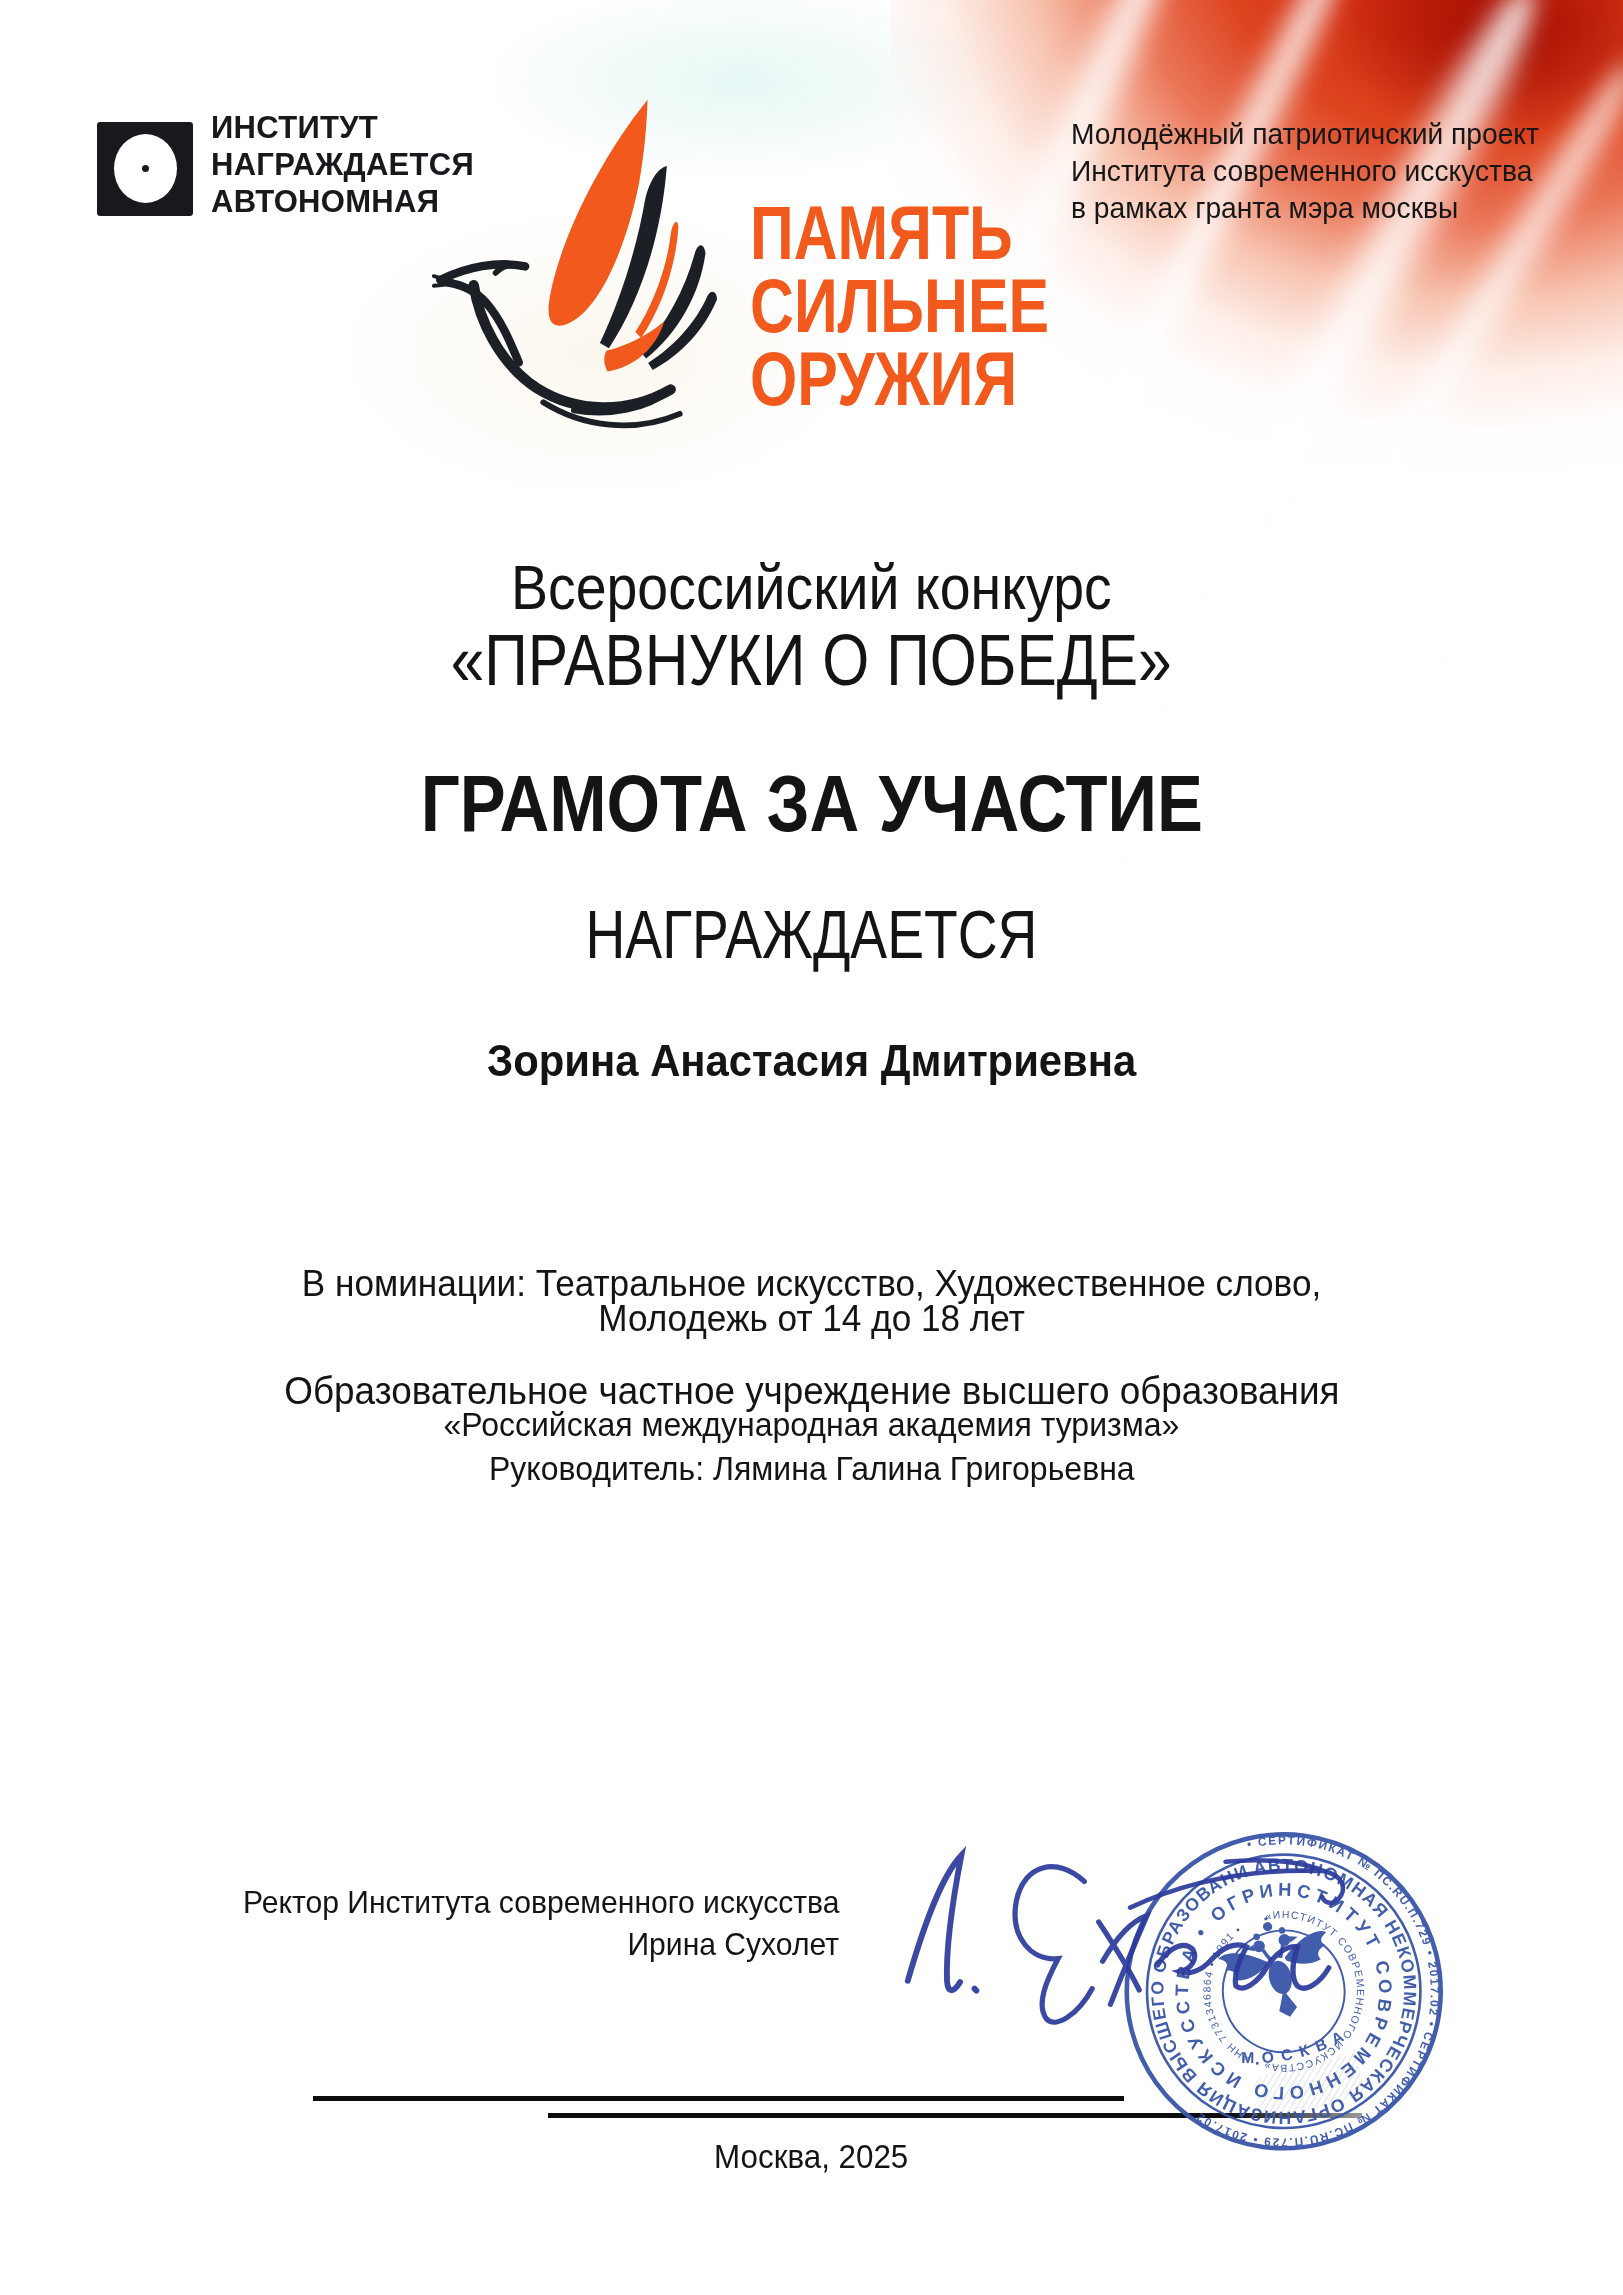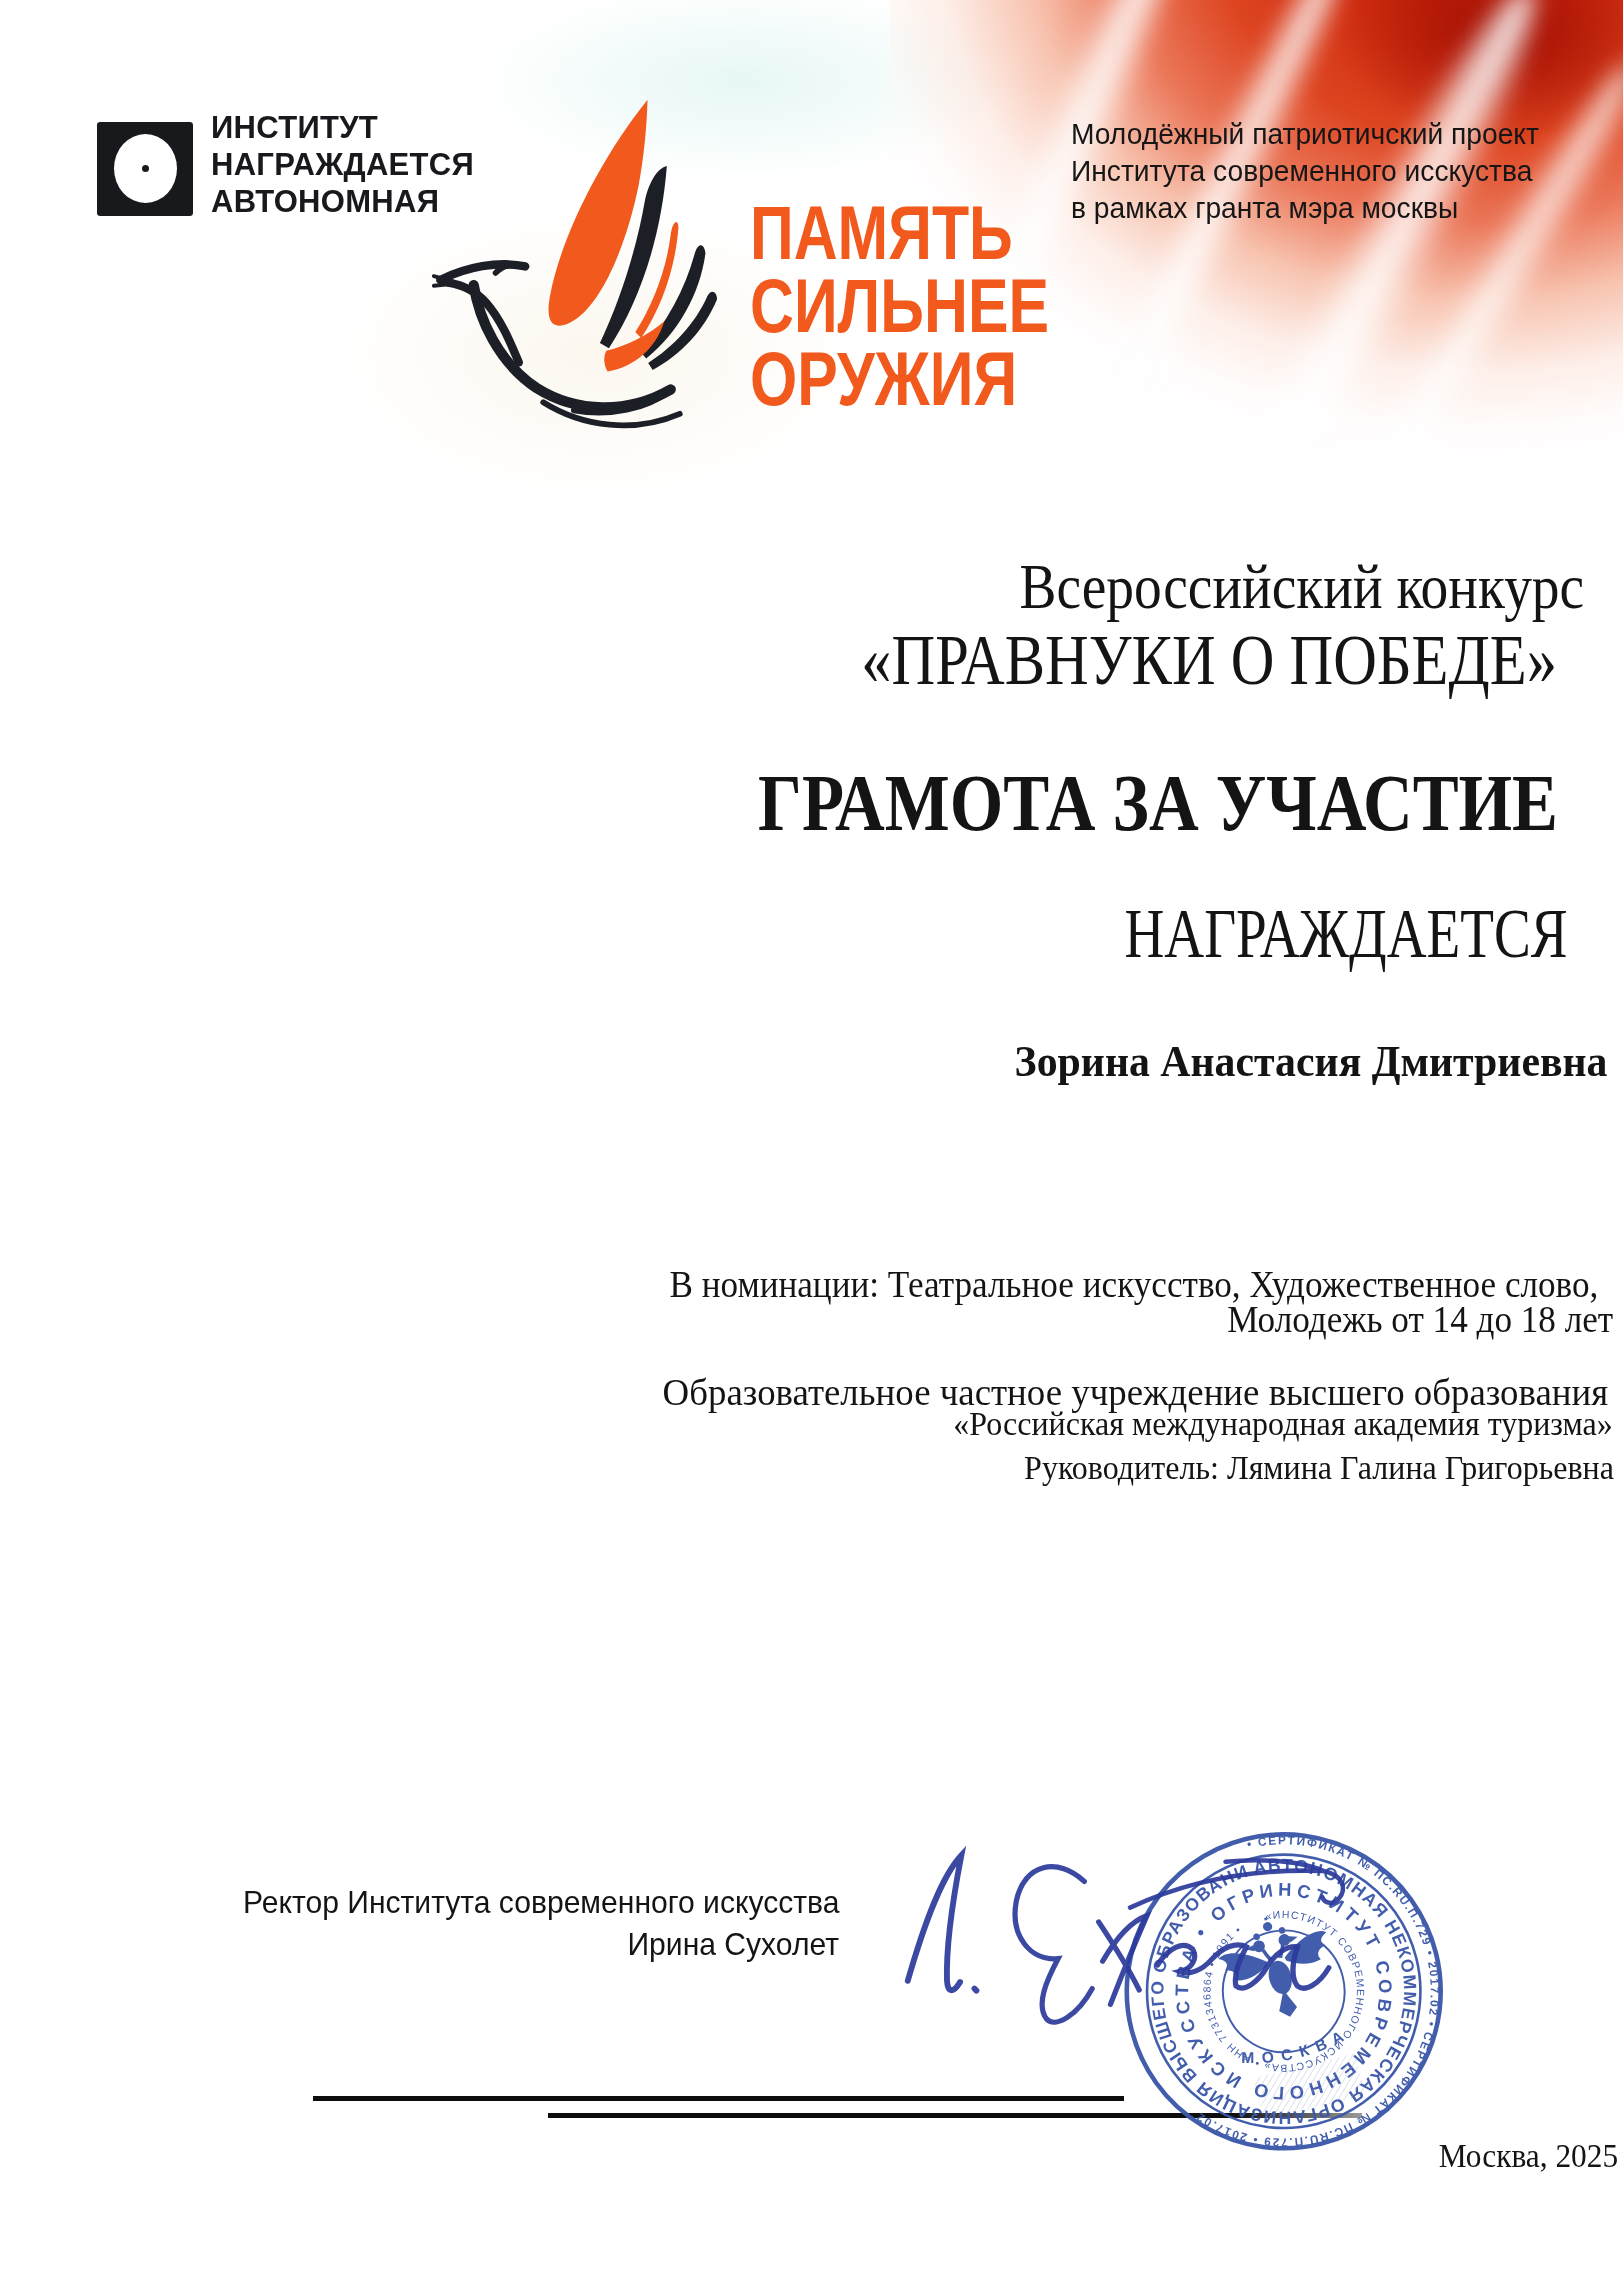--- a/index.html
+++ b/index.html
@@ -39,21 +39,21 @@
   
   .note{position:absolute;left:1071px;top:115px;font-size:30px;line-height:37px;color:#161616;
     transform:scaleX(.94);transform-origin:left top;white-space:nowrap;}
 
   
   .psm{position:absolute;left:750px;top:196px;color:#f1591d;font-weight:bold;font-size:76px;line-height:73px;
     transform:scaleX(.8);transform-origin:left top;white-space:nowrap;}
   .phoenix{position:absolute;left:412px;top:92px;width:314px;height:412px;}
 
   
-  .cline{position:absolute;left:0;width:100%;text-align:right;white-space:nowrap;font-family:Liberation Serif, serif;}
+  .cline{position:absolute;left:0;width:100%;text-align:center;white-space:nowrap;}
   .cx{display:inline-block;white-space:nowrap;}
   .contest1{top:551px;font-size:63px;}  .contest1 .cx{transform:scaleX(.88);}
   .contest2{top:619px;font-size:72px;} .contest2 .cx{transform:scaleX(.84);}
   .award   {top:758px;font-size:80px;font-weight:bold;} .award .cx{transform:scaleX(.86);}
   .awarded {top:895px;font-size:69px;} .awarded .cx{transform:scaleX(.8);}
   .rname   {top:1036px;font-size:44px;font-weight:bold;} .rname .cx{transform:scaleX(.95);}
   .work    {top:1163px;font-size:37px;} .work .cx{transform:scaleX(.95);}
   .nom1    {top:1263px;font-size:37px;} .nom1 .cx{transform:scaleX(.95);}
   .nom2    {top:1298px;font-size:37px;} .nom2 .cx{transform:scaleX(.95);}
   .org1    {top:1370px;font-size:38px;} .org1 .cx{transform:scaleX(.97);}

